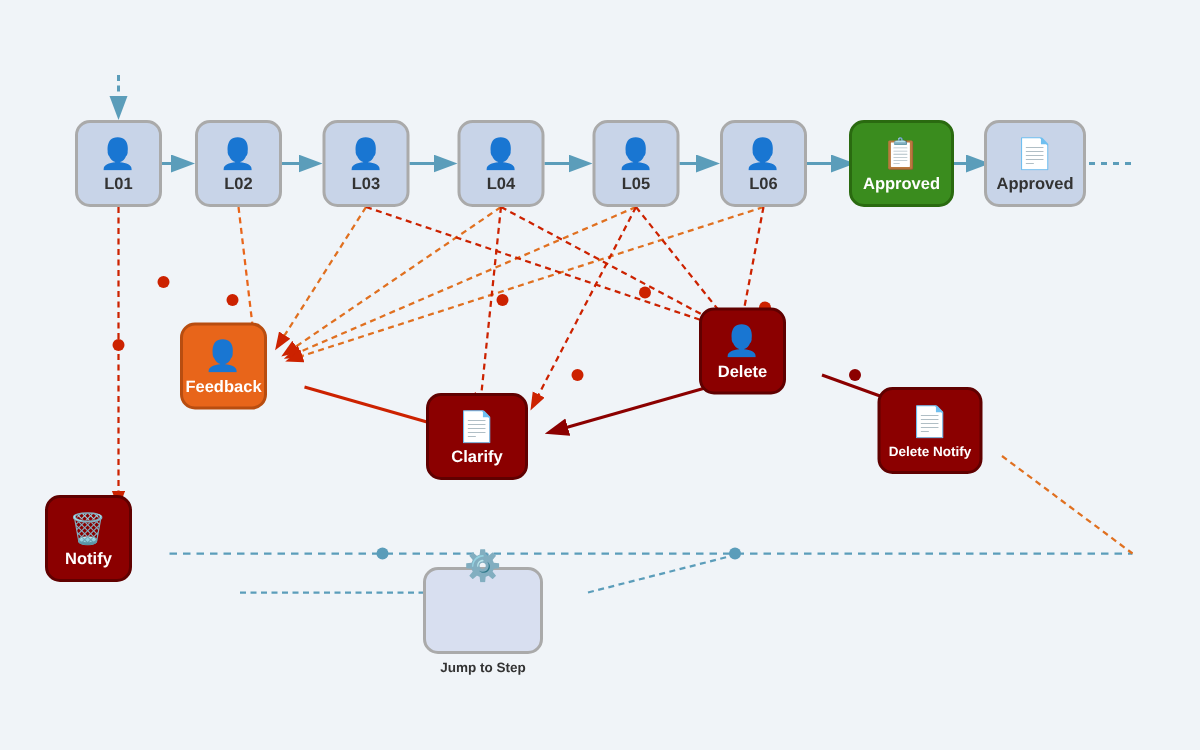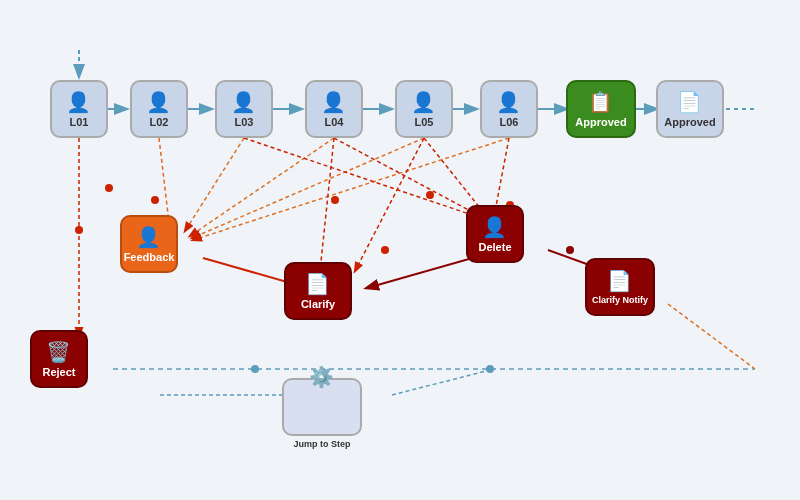--- a/index.html
+++ b/index.html
@@ -222,25 +222,25 @@
     <span>Delete</span>
   </div>
 
   <div class="node rejected" style="left:284px; top:262px; width:68px;">
     <span class="icon">📄</span>
     <span>Clarify</span>
   </div>
 
   <div class="node delete" style="left:30px; top:330px;">
     <span class="icon">🗑️</span>
-    <span>Reject</span>
+    <span>Notify</span>
   </div>
 
   <div class="node delete-notify" style="left:585px; top:258px; width:70px;">
     <span class="icon">📄</span>
-    <span style="font-size:9px;">Clarify Notify</span>
+    <span style="font-size:9px;">Delete Notify</span>
   </div>
 
   <div class="node jump" style="left:282px; top:378px; width:80px;">
     <span class="icon">⚙️</span>
     <span style="font-size:9px;margin-top:48px;">Jump to Step</span>
   </div>
 </div>
 
 </body></html>

